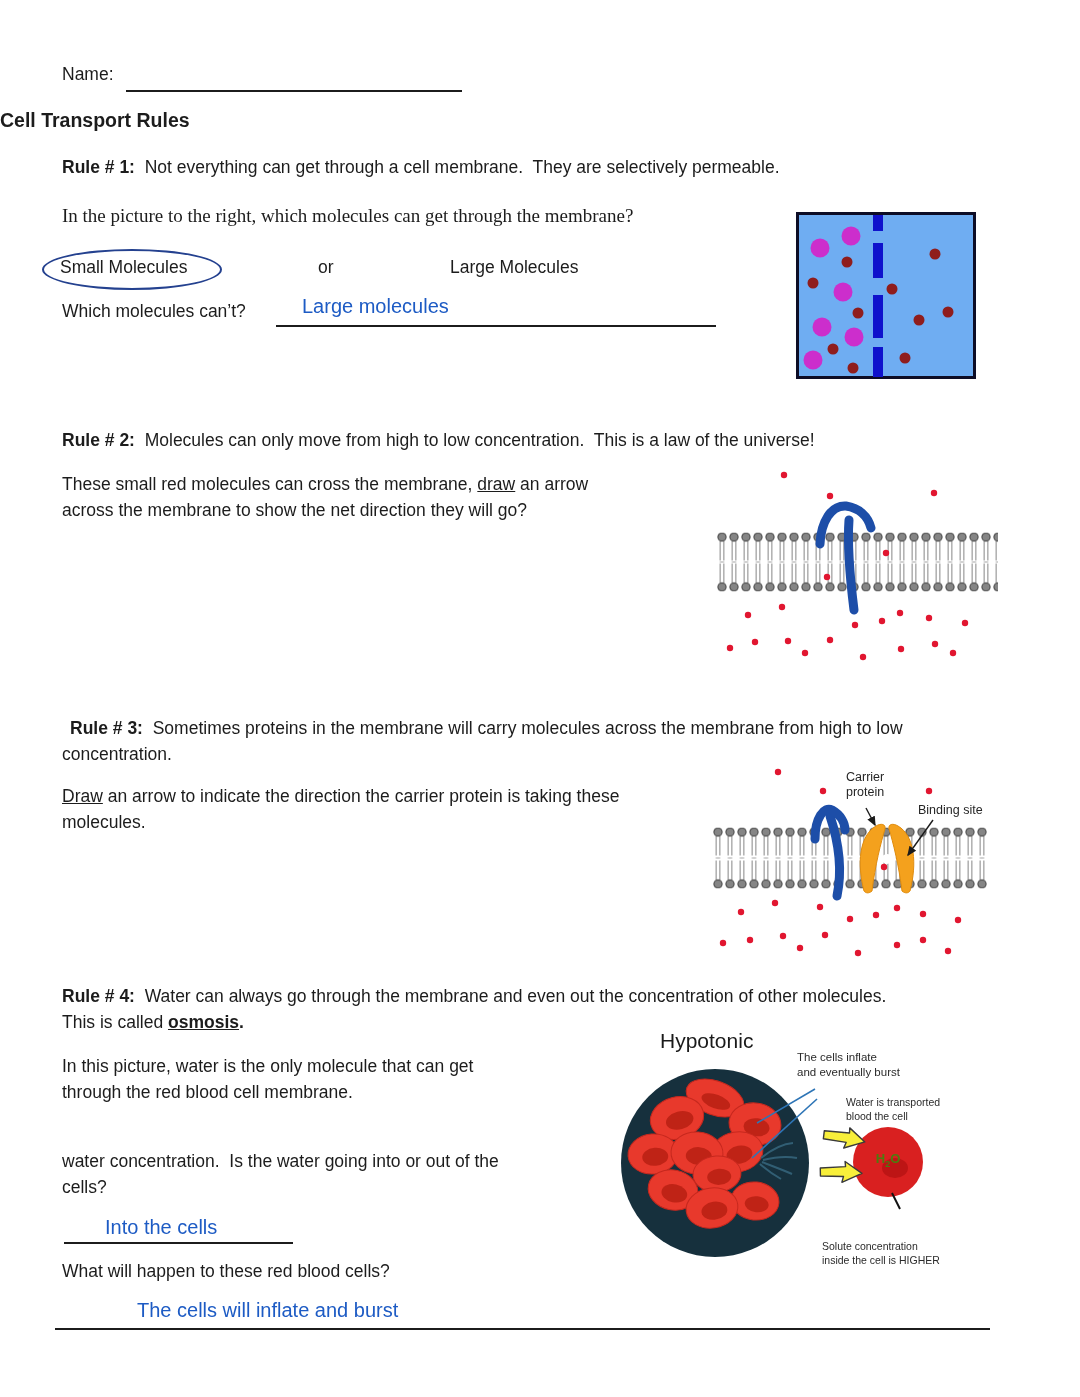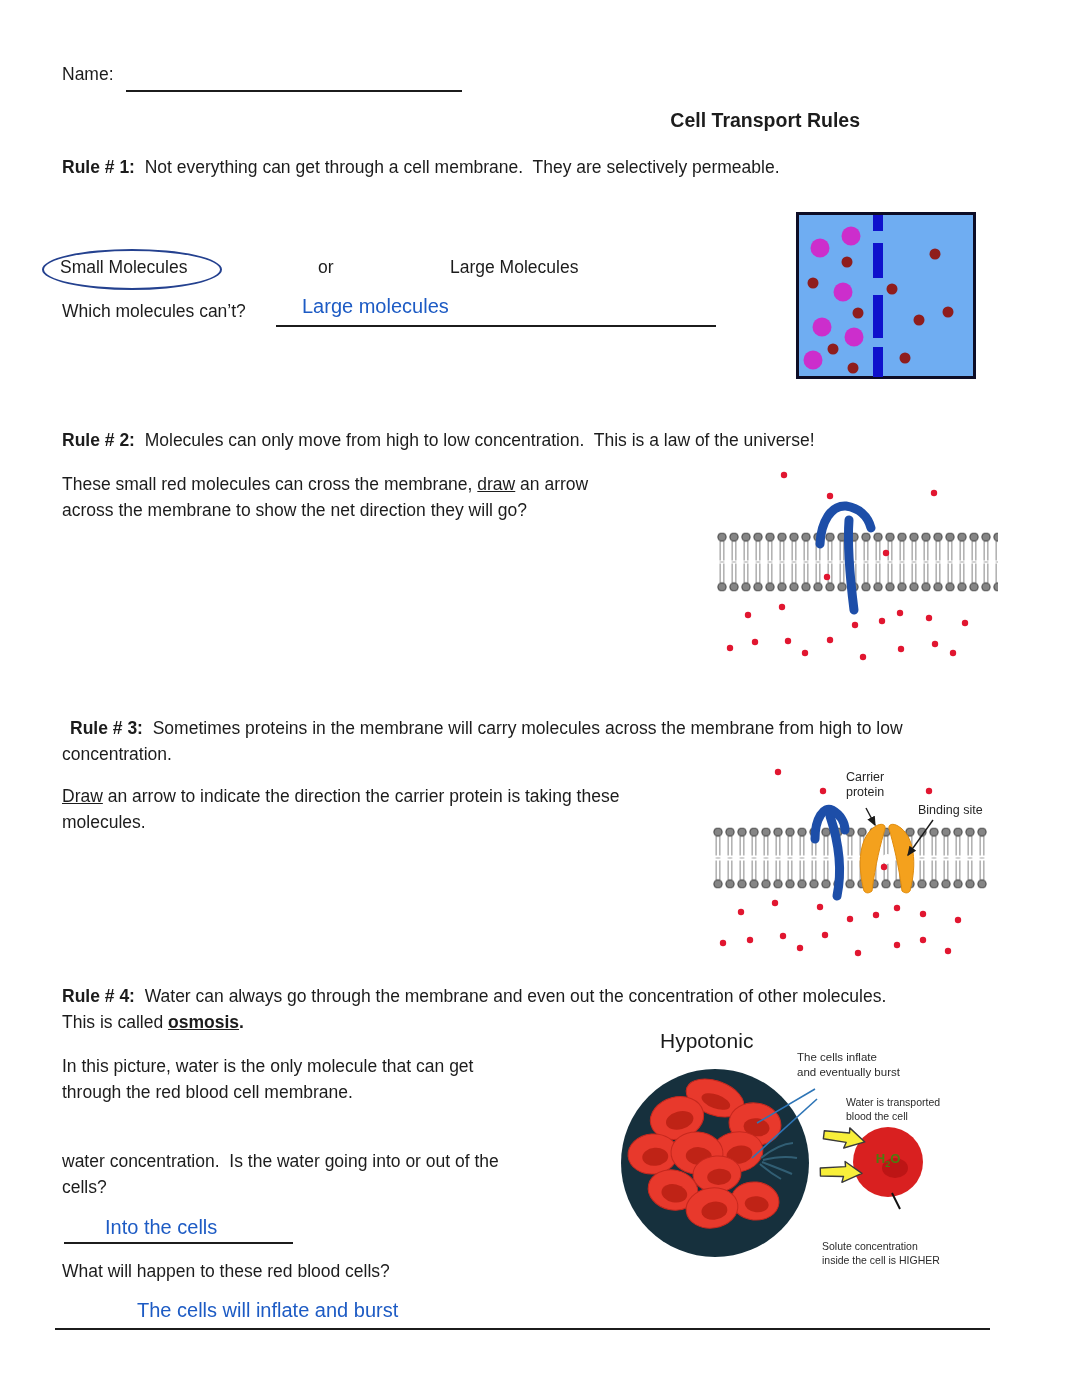--- a/index.html
+++ b/index.html
@@ -9,37 +9,38 @@
   .b{font-weight:bold;}
   .u{text-decoration:underline;margin-top:20px;}
   .serif{font-family:"Liberation Serif",serif;font-size:19px;}
   .ink{color:#1d5bc4;font-size:20px;}
   .rule-line{height:26px;}
   .answer-line{border-bottom:2px solid #1c1c1c;}
   .smalllabel{font-size:10.5px;line-height:14px;color:#2b2b2b;}
   .medlabel{font-size:11.5px;line-height:15px;color:#2b2b2b;}
   .calloutlabel{font-size:12.5px;line-height:15px;color:#262626;}
   .ellipse{border:2.5px solid #24418f;border-radius:50%;}
-  .title{font-size:19.5px;font-weight:bold;text-align:right;width:860px;}
+  .title{font-size:19.5px;font-weight:bold;text-align:left;width:860px;}
   .hypo-title{font-size:21px;font-weight:500;color:#1a1a1a;}
   .h2o{font-size:13px;font-weight:bold;color:#4d7c0f;text-align:center;}
   .h2o sub{font-size:9px;}
 </style>
 </head>
 <body>
 
 <div class="page">
 
   <div class="abs" style="left:62px;top:64px;">Name:</div>
   <div class="abs answer-line" style="left:126px;top:62px;width:336px;height:28px;"></div>
 
   <div class="abs title" style="left:0;top:109px;">Cell Transport Rules</div>
 
   <div class="abs rule-line" style="left:62px;top:157px;"><span class="b">Rule # 1:</span><span>  Not everything can get through a cell membrane.  They are selectively permeable.</span></div>
 
+  <div class="abs serif" style="left:62px;top:205px;">In the picture to the right, which molecules can get through the membrane?</div>
 
   <div class="abs ellipse" style="left:42px;top:249px;width:176px;height:37px;"></div>
   <div class="abs" style="left:60px;top:257px;">Small Molecules</div>
   <div class="abs" style="left:318px;top:257px;">or</div>
   <div class="abs" style="left:450px;top:257px;">Large Molecules</div>
 
   <div class="abs" style="left:62px;top:301px;">Which molecules can’t?</div>
   <div class="abs answer-line" style="left:276px;top:299px;width:440px;height:26px;"></div>
   <div class="abs ink" style="left:302px;top:295px;">Large molecules</div>
 

